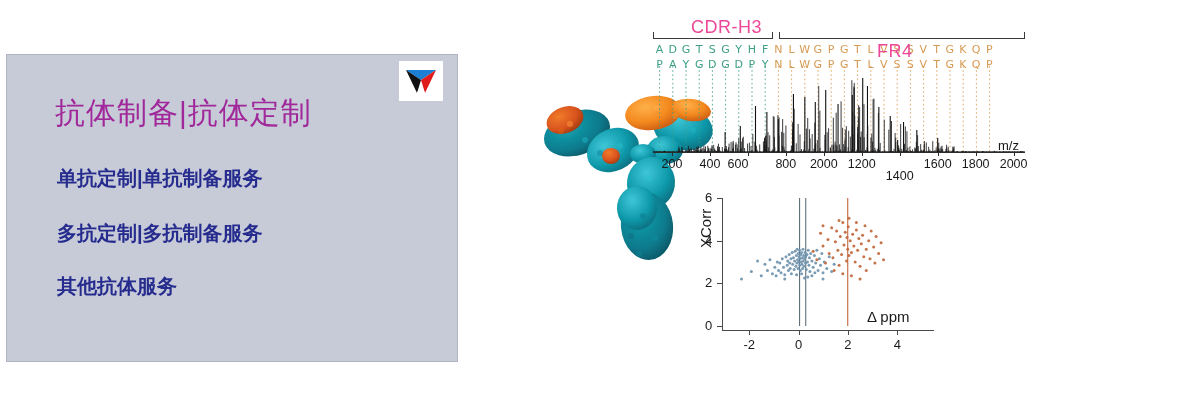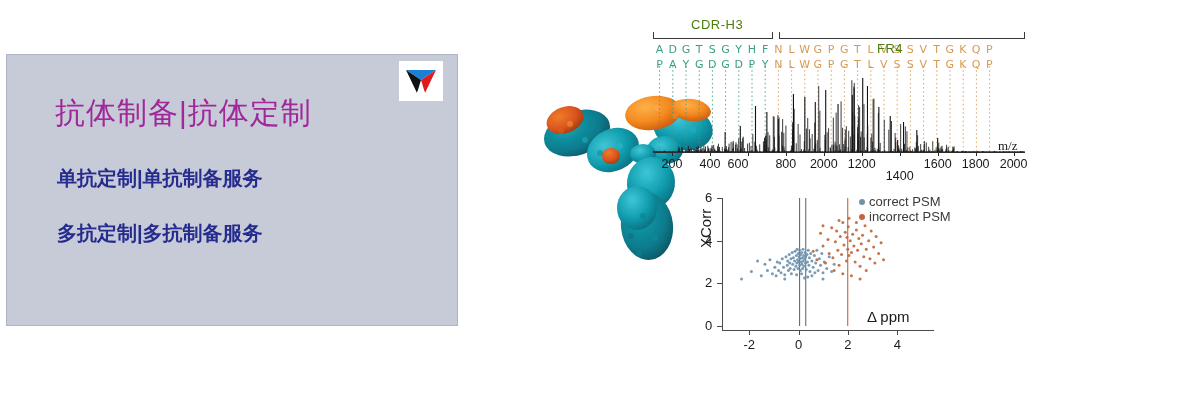--- a/index.html
+++ b/index.html
@@ -1,41 +1,41 @@
 <!DOCTYPE html>
 <html><head>
 <meta charset="utf-8">
 <style>
   html,body{margin:0;padding:0;background:#ffffff;}
   body{width:1200px;height:400px;position:relative;overflow:hidden;
        font-family:"Liberation Sans","DejaVu Sans",sans-serif;}
 
   
-  #left-panel{position:absolute;left:6px;top:54px;width:452px;height:272px;
+  #left-panel{position:absolute;left:6px;top:54px;width:452px;height:308px;
     background:#c7cbd8;border:1px solid #b0b5c4;box-sizing:border-box;}
   #logo-box{position:absolute;right:14px;top:6px;width:44px;height:40px;
     background:#ffffff;display:flex;align-items:center;justify-content:center;}
   #panel-title{position:absolute;left:48px;top:38px;font-size:30px;
     color:#a0289a;letter-spacing:1px;white-space:nowrap;font-weight:400;}
   .panel-link{position:absolute;left:50px;font-size:20px;color:#262c8e;
     font-weight:700;white-space:nowrap;}
   #link-0{top:110px;}
   #link-1{top:165px;}
   #link-2{top:218px;}
 
   
   #figure{position:absolute;left:505px;top:0;width:560px;height:400px;}
 
   
   #antibody{position:absolute;left:20px;top:58px;width:220px;height:230px;}
 
   
   #seq-block{position:absolute;left:148px;top:18px;width:372px;}
   #bracket-row{position:relative;height:24px;}
-  .brk-label{position:absolute;top:-1px;font-size:13px;color:#4d7c0f;
+  .brk-label{position:absolute;top:-1px;font-size:18px;color:#ec4899;
     letter-spacing:.5px;}
   #brk-cdr{left:38px;}
   #brk-fr4{left:224px;margin-top:24px;}
   .brk-line{position:absolute;bottom:3px;height:1px;background:#3a3a3a;}
   .brk-tick{position:absolute;bottom:3px;width:1px;height:7px;background:#3a3a3a;}
   .seq-row{height:15px;line-height:15px;font-size:11px;letter-spacing:0;
     white-space:nowrap;font-family:"DejaVu Sans",sans-serif;}
   .seq-cdr{color:#3d9e86;}
   .seq-fr4{color:#d79a53;}
   .seq-ch{display:inline-block;width:13.2px;text-align:center;}
@@ -43,21 +43,21 @@
   
   #spectrum{position:absolute;left:148px;top:66px;width:372px;height:92px;}
   #spec-guides{position:absolute;left:0;top:0;width:372px;height:86px;}
   #spec-canvas{position:absolute;left:0;bottom:6px;width:372px;height:80px;}
   #spec-axis{position:absolute;left:148px;top:152px;width:372px;height:26px;}
   #spec-axis .ax-line{position:absolute;top:0;left:0;width:372px;height:1px;
     background:#2b2b2b;}
   #spec-axis .ax-tick{position:absolute;top:0;width:1px;height:4px;background:#2b2b2b;}
   #spec-axis .ax-lab{position:absolute;top:5px;font-size:12.5px;color:#1a1a1a;
     transform:translateX(-50%);}
-  #mz-label{position:absolute;left:493px;top:138px;font-size:13px;color:#1a1a1a;font-family:Liberation Serif, serif;}
+  #mz-label{position:absolute;left:493px;top:138px;font-size:13px;color:#1a1a1a;}
 
   
   #scatter{position:absolute;left:182px;top:190px;width:260px;height:175px;}
   #sc-plot{position:absolute;left:36px;top:8px;width:205px;height:128px;}
   #sc-yaxis{position:absolute;left:35px;top:8px;width:1px;height:132px;background:#4a4a4a;}
   #sc-xaxis{position:absolute;left:35px;top:140px;width:212px;height:1px;background:#4a4a4a;}
   .sc-ytick{position:absolute;left:30px;width:5px;height:1px;background:#4a4a4a;}
   .sc-xtick{position:absolute;top:140px;width:1px;height:5px;background:#4a4a4a;}
   .sc-xlab{position:absolute;top:147px;font-size:13px;color:#1a1a1a;
     transform:translateX(-50%);}
@@ -81,20 +81,21 @@
       <polygon points="2,4 17,14 13,27" fill="#111111"></polygon>
       <polygon points="32,4 17,14 21,27" fill="#e01b1b"></polygon>
       <polygon points="13,27 17,18 21,27" fill="#ffffff"></polygon>
     </svg>
   </div>
 
   <div id="panel-title">抗体制备|抗体定制</div>
 
   <a id="link-1" class="panel-link" href="#" style="text-decoration:none">多抗定制|多抗制备服务</a>
   <a id="link-0" class="panel-link" href="#" style="text-decoration:none">单抗定制|单抗制备服务</a>
+  <a id="link-2" class="panel-link" href="#" style="text-decoration:none">其他抗体服务</a>
 </div>
 
 <div id="figure">
 
   <svg id="antibody" viewBox="0 0 220 230">
     <defs>
       <radialGradient id="tealG" cx="38%" cy="32%" r="72%">
         <stop offset="0%" stop-color="#3fc6d6"></stop>
           <stop offset="62%" stop-color="#0f9aab"></stop>
         <stop offset="100%" stop-color="#0a6f80"></stop>
@@ -921,30 +922,20 @@
         <circle cx="119.79" cy="75.73" r="1.5" fill="#c2673a" opacity="0.92"></circle>
         <circle cx="128.43" cy="77.87" r="1.5" fill="#c2673a" opacity="0.92"></circle>
         <circle cx="137.08" cy="81.07" r="1.5" fill="#c2673a" opacity="0.92"></circle>
         <circle cx="125.96" cy="20.27" r="1.5" fill="#c2673a" opacity="0.92"></circle>
         <circle cx="116.08" cy="22.40" r="1.5" fill="#c2673a" opacity="0.92"></circle>
         <circle cx="133.37" cy="24.53" r="1.5" fill="#c2673a" opacity="0.92"></circle>
         <circle cx="143.25" cy="72.53" r="1.5" fill="#c2673a" opacity="0.92"></circle>
         <circle cx="160.54" cy="61.87" r="1.5" fill="#c2673a" opacity="0.92"></circle>
         <circle cx="100.03" cy="27.73" r="1.5" fill="#c2673a" opacity="0.92"></circle>
       </svg>
-    <div id="legend">
-        <div class="lg-row">
-          <span class="lg-dot" style="background: rgb(111, 147, 174);"></span>
-          <span class="lg-txt">correct PSM</span>
-        </div>
-        <div class="lg-row">
-          <span class="lg-dot" style="background: rgb(194, 103, 58);"></span>
-          <span class="lg-txt">incorrect PSM</span>
-        </div>
-      </div>
   <i class="sc-ytick" style="top: 136px;"></i>
       <span style="position: absolute; font-size: 13px; color: rgb(26, 26, 26); white-space: nowrap; left: 18px; top: 128px;">0</span>
       <i class="sc-ytick" style="top: 93.3333px;"></i>
       <span style="position: absolute; font-size: 13px; color: rgb(26, 26, 26); white-space: nowrap; left: 18px; top: 85.3333px;">2</span>
       <i class="sc-ytick" style="top: 50.6667px;"></i>
       <span style="position: absolute; font-size: 13px; color: rgb(26, 26, 26); white-space: nowrap; left: 18px; top: 42.6667px;">4</span>
       <i class="sc-ytick" style="top: 8px;"></i>
       <span style="position: absolute; font-size: 13px; color: rgb(26, 26, 26); white-space: nowrap; left: 18px; top: 0px;">6</span>
       <i class="sc-xtick" style="left: 62.1687px;"></i>
       <span class="sc-xlab" style="left: 62.1687px;">-2</span>

